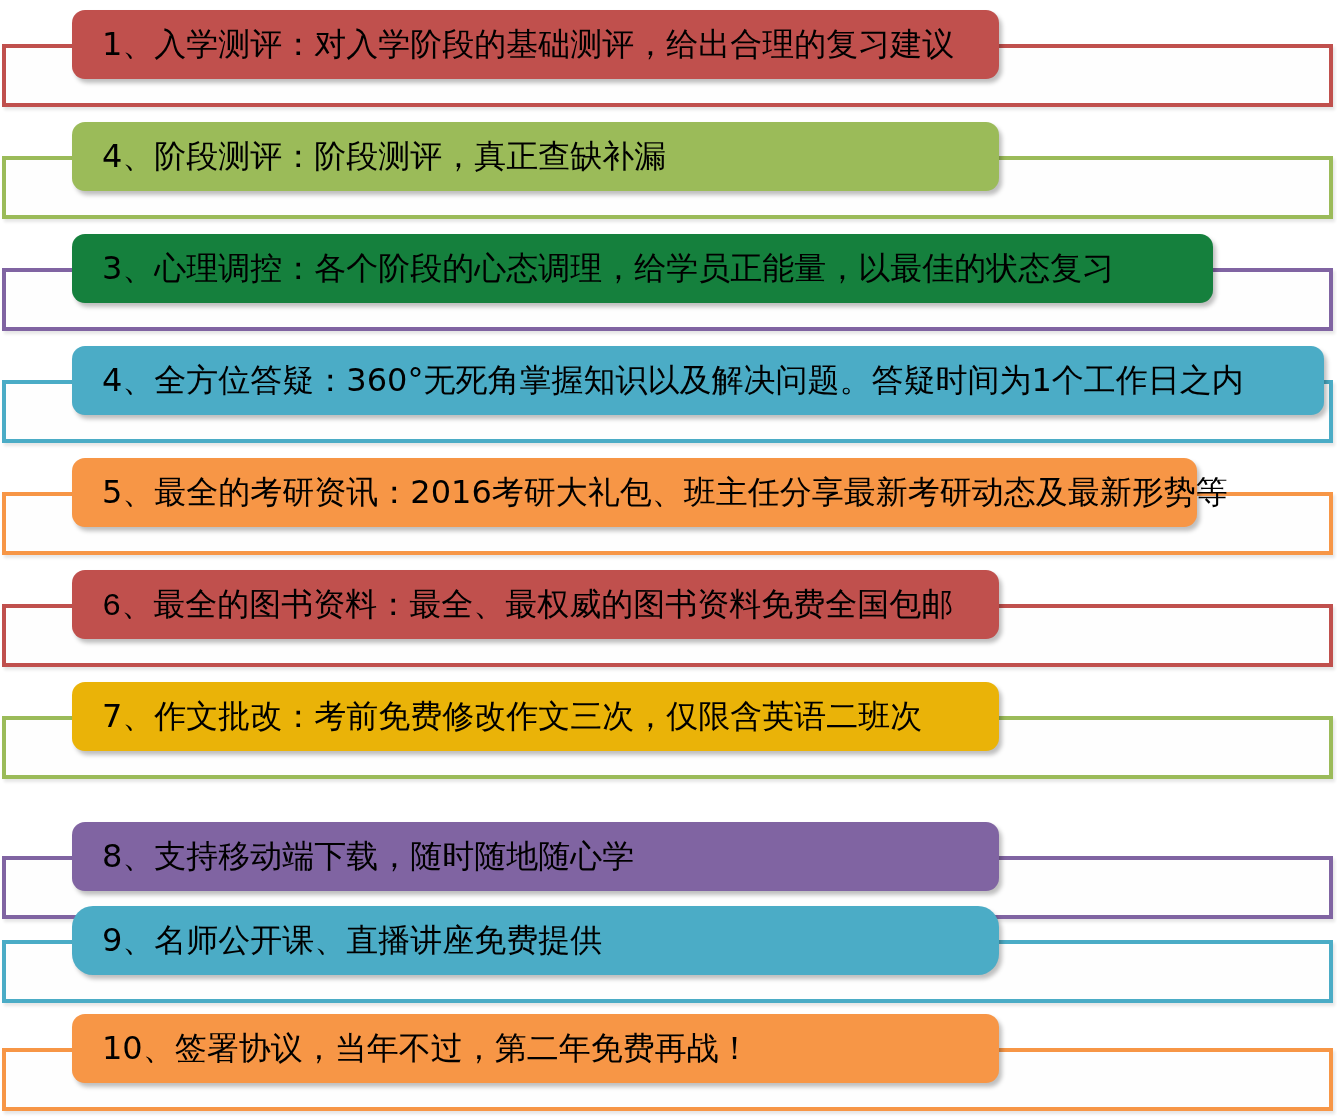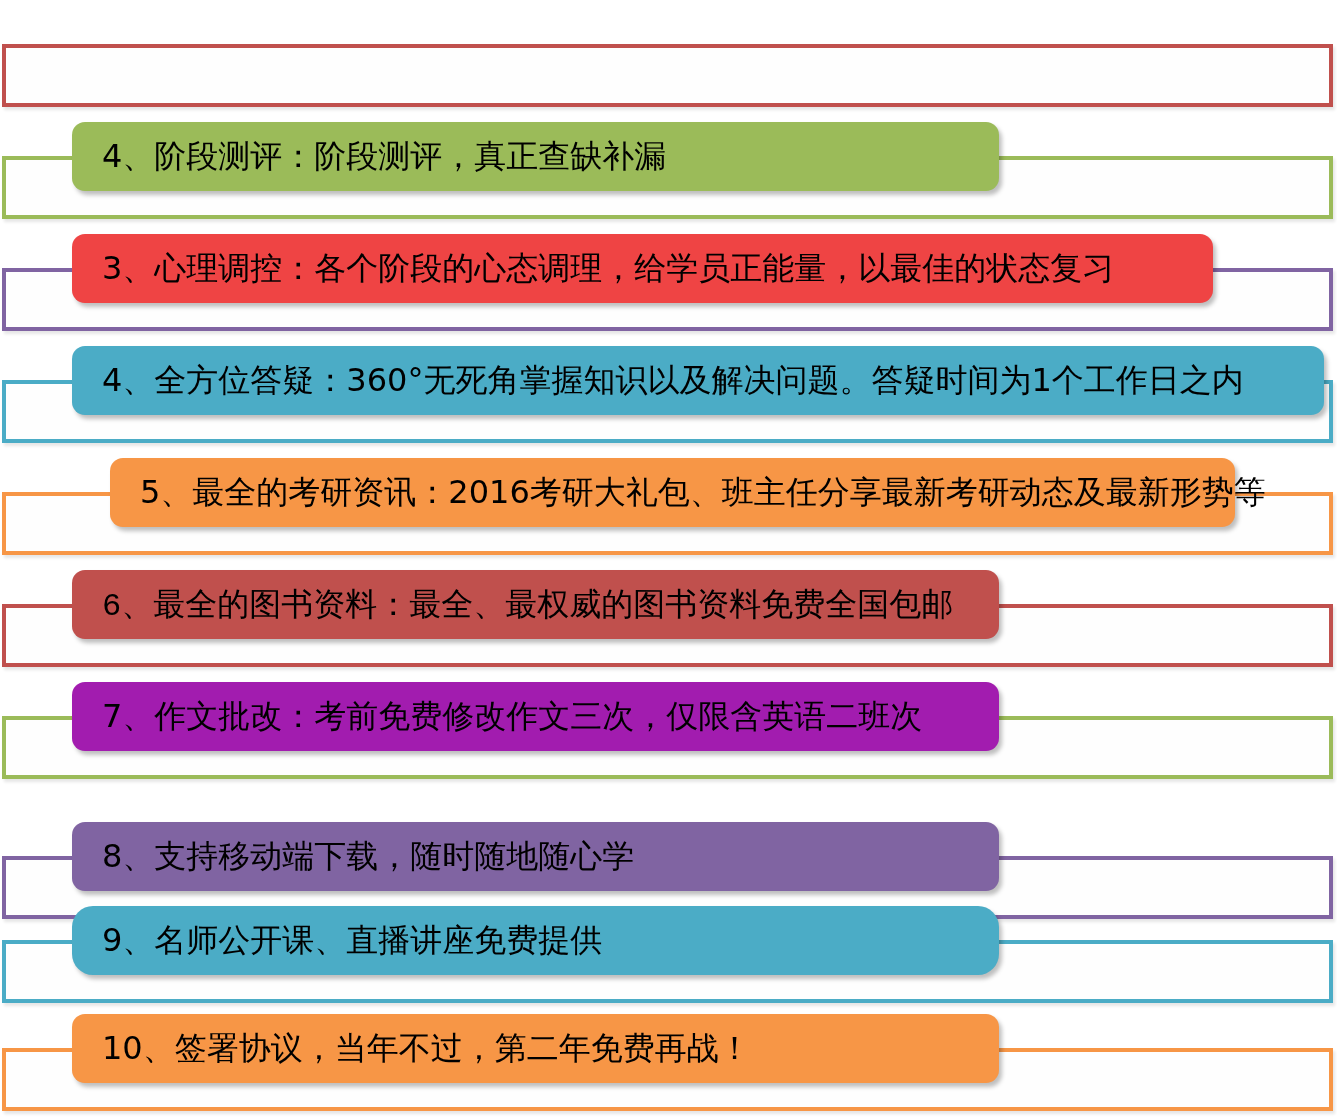--- a/index.html
+++ b/index.html
@@ -78,60 +78,63 @@
   .r8 .banner { width: 927px; }
   .r9 .banner { width: 927px; }
 </style>
 </head>
 <body>
 
 <div id="canvas">
 
   <div class="row r0">
     <div class="outline" style="border-color: rgb(192, 80, 77);"></div>
+    <div class="banner" style="background-color: rgb(192, 80, 77);">
+      <span class="label">1、入学测评：对入学阶段的基础测评，给出合理的复习建议</span>
+    </div>
   </div>
 
   <div class="row r1">
     <div class="outline" style="border-color: rgb(155, 187, 89);"></div>
     <div class="banner" style="background-color: rgb(155, 187, 89);">
       <span class="label">4、阶段测评：阶段测评，真正查缺补漏</span>
     </div>
   </div>
 
   <div class="row r2">
     <div class="outline" style="border-color: rgb(128, 100, 162);"></div>
-    <div class="banner" style="background-color: #ef4444;">
+    <div class="banner" style="background-color: #15803d;">
       <span class="label">3、心理调控：各个阶段的心态调理，给学员正能量，以最佳的状态复习</span>
     </div>
   </div>
 
   <div class="row r3">
     <div class="outline" style="border-color: rgb(75, 172, 198);"></div>
     <div class="banner" style="background-color: rgb(75, 172, 198);">
       <span class="label">4、全方位答疑：360°无死角掌握知识以及解决问题。答疑时间为1个工作日之内</span>
     </div>
   </div>
 
   <div class="row r4">
     <div class="outline" style="border-color: rgb(247, 150, 70);"></div>
-    <div class="banner" style="background-color: rgb(247, 150, 70); margin-left: 38px;">
+    <div class="banner" style="background-color: rgb(247, 150, 70);">
       <span class="label">5、最全的考研资讯：2016考研大礼包、班主任分享最新考研动态及最新形势等</span>
     </div>
   </div>
 
   <div class="row r5">
     <div class="outline" style="border-color: rgb(192, 80, 77);"></div>
     <div class="banner" style="background-color: rgb(192, 80, 77);">
       <span class="label">6、最全的图书资料：最全、最权威的图书资料免费全国包邮</span>
     </div>
   </div>
 
   <div class="row r6">
     <div class="outline" style="border-color: rgb(155, 187, 89);"></div>
-    <div class="banner" style="background-color: #a21caf;">
+    <div class="banner" style="background-color: #eab308;">
       <span class="label">7、作文批改：考前免费修改作文三次，仅限含英语二班次</span>
     </div>
   </div>
 
   <div class="row r7">
     <div class="outline" style="border-color: rgb(128, 100, 162);"></div>
     <div class="banner" style="background-color: rgb(128, 100, 162);">
       <span class="label">8、支持移动端下载，随时随地随心学</span>
     </div>
   </div>

